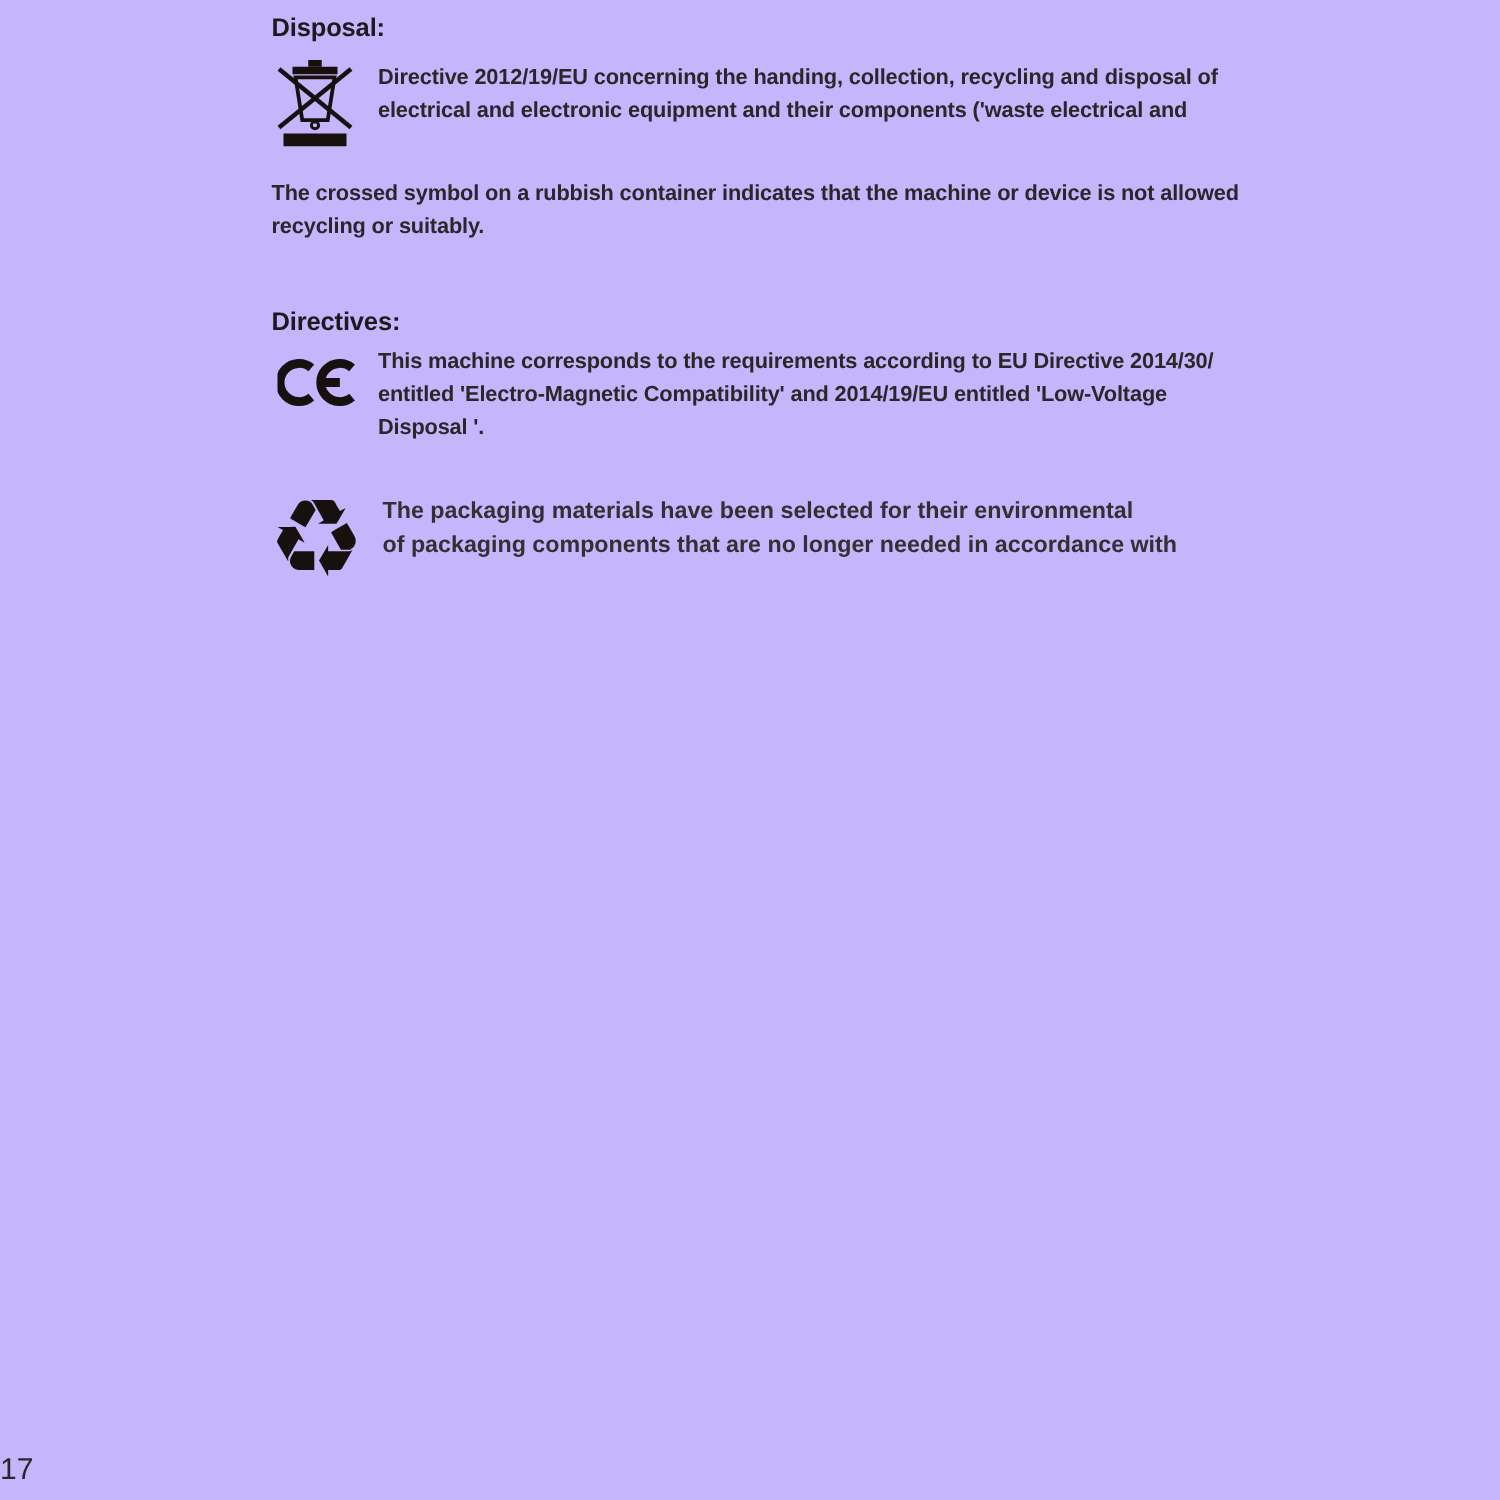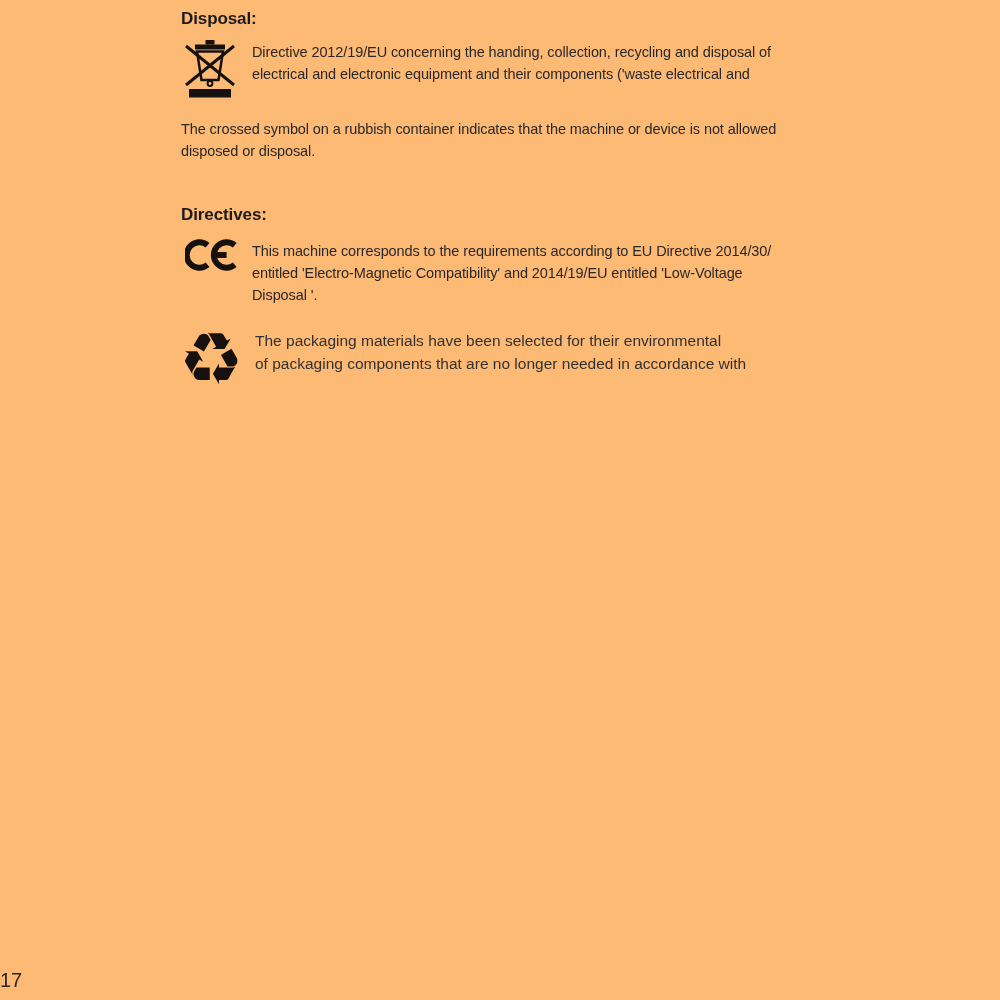--- a/index.html
+++ b/index.html
@@ -1,36 +1,37 @@
 <!DOCTYPE html>
 <html><head>
 <meta charset="utf-8">
 <style>
   html,body{margin:0;padding:0;background:#ffffff;}
   .page{
     position:relative;
     width:1000px;height:1000px;
-    background:#fdba74;
+    background:#c4b5fd;
     color:#231f20;
     font-family:"Liberation Sans","DejaVu Sans",sans-serif;
     overflow:hidden;
   }
   .abs{position:absolute;}
   .heading{
     font-size:17px;
     font-weight:bold;
     letter-spacing:-0.1px;
     color:#1c1a1b;
   }
   .body-text{
     font-size:14.5px;
     line-height:22px;
     letter-spacing:-0.1px;
     color:#2a2728;
     white-space:nowrap;
+    font-weight:bold;
   }
   .body-text.wide{
     font-size:15.5px;
     line-height:23px;
     letter-spacing:0;
     color:#333031;
   }
   .line{white-space:nowrap;}
   .icon-box{display:flex;align-items:center;justify-content:center;}
   .recycle-glyph{
@@ -67,34 +68,34 @@
     </svg>
   </div>
 
   <div class="abs body-text" style="left:252px;top:41px;">
     <div class="line">Directive 2012/19/EU concerning the handing, collection, recycling and disposal of</div>
     <div class="line">electrical and electronic equipment and their components ('waste electrical and</div>
   </div>
 
   <div class="abs body-text" style="left:181px;top:118px;">
     <div class="line">The crossed symbol on a rubbish container indicates that the machine or device is not allowed</div>
-    <div class="line">disposed or disposal.</div>
+    <div class="line">recycling or suitably.</div>
   </div>
 
   <div class="abs heading" style="left:181px;top:205px;">Directives:</div>
 
   <div class="abs icon-box" style="left:185px;top:237px;width:56px;height:35px;">
     <svg width="56" height="34" viewBox="0 0 66 40" aria-hidden="true">
       <path class="ink" stroke-width="7" d="M26.6 8.5 A15 15 0 1 0 26.6 31.5"></path>
       <path class="ink" stroke-width="7" d="M58.6 8.5 A15 15 0 1 0 58.6 31.5"></path>
       <line class="ink" stroke-width="7" x1="36.5" y1="20" x2="49" y2="20"></line>
     </svg>
   </div>
 
-  <div class="abs body-text" style="left:252px;top:230px;margin-top:10px;">
+  <div class="abs body-text" style="left:252px;top:230px;">
     <div class="line">This machine corresponds to the requirements according to EU Directive 2014/30/</div>
     <div class="line">entitled 'Electro-Magnetic Compatibility' and 2014/19/EU entitled 'Low-Voltage</div>
     <div class="line">Disposal '.</div>
   </div>
 
   <div class="abs icon-box" style="left:181px;top:327px;width:60px;height:64px;">
     <span class="recycle-glyph">♻</span>
   </div>
 
   <div class="abs body-text wide" style="left:255px;top:329px;">

